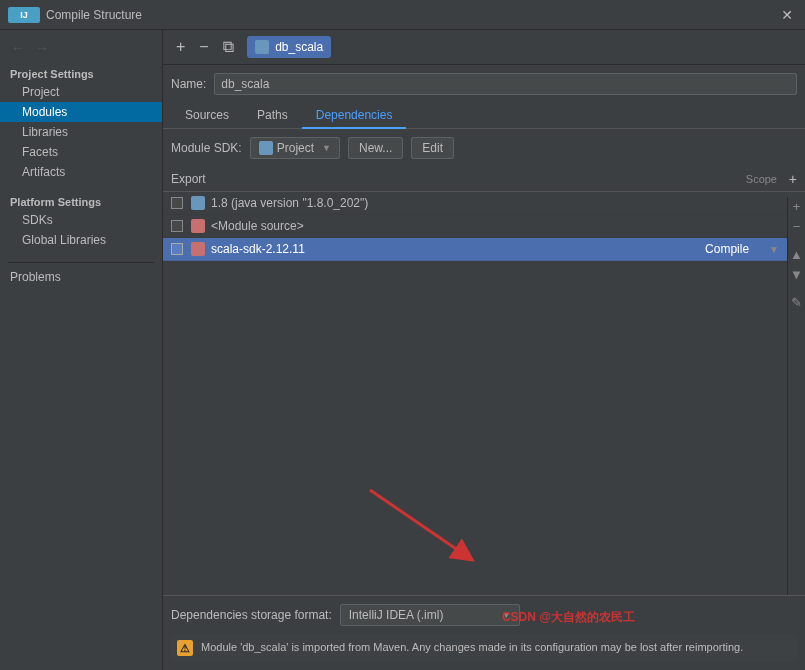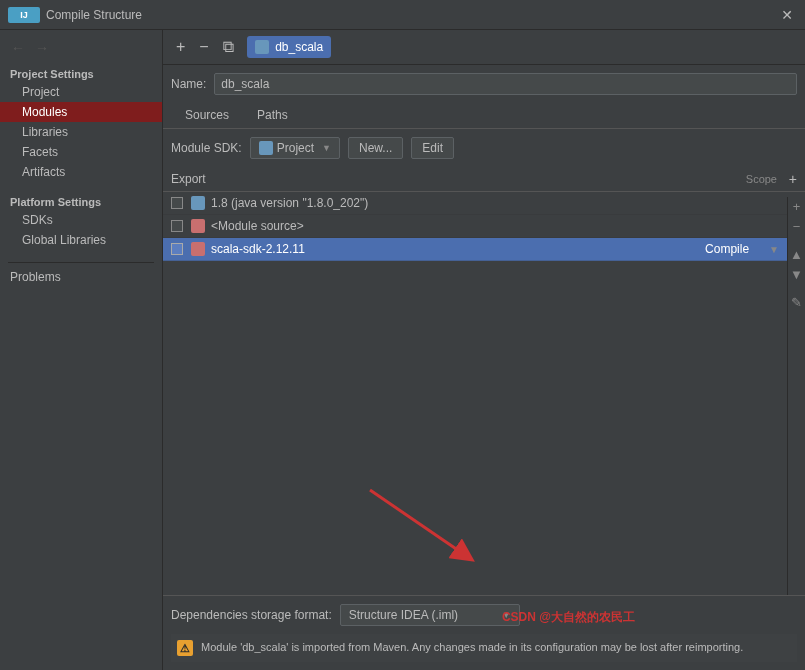--- a/index.html
+++ b/index.html
@@ -86,21 +86,21 @@
       text-transform: none;
     }
     .sidebar-item {
       padding: 3px 10px 3px 22px;
       cursor: pointer;
       color: #bbbbbb;
       font-size: 12px;
       border-radius: 0;
     }
     .sidebar-item.active {
-      background: #7f1d1d;
+      background: #0369a1;
       color: white;
     }
 
     
     .content-area {
       flex: 1;
       display: flex;
       flex-direction: column;
       background: #3c3f41;
       overflow: hidden;
@@ -425,20 +425,21 @@
     <div class="right-panel">
 
       <div class="name-row">
         <span class="name-label">Name:</span>
         <input class="name-input" type="text" value="db_scala" style="">
       </div>
 
       <div class="tabs-row">
         <div class="tab">Sources</div>
         <div class="tab">Paths</div>
+        <div class="tab active">Dependencies</div>
       </div>
 
       <div class="sdk-row">
         <span class="sdk-label">Module SDK:</span>
         <div class="sdk-dropdown">
           <div class="sdk-dropdown-icon"></div>
           <span>Project</span>
           <span class="dropdown-arrow">▼</span>
         </div>
         <button class="sdk-btn">New...</button>
@@ -499,21 +500,21 @@
           <span class="side-btn">▼</span>
           <span class="side-btn" style="margin-top:8px;">✎</span>
         </div>
 
       </div>
 
       <div class="bottom-section">
         <div class="storage-row">
           <span class="storage-label">Dependencies storage format:</span>
           <div class="storage-dropdown">
-            <span>Structure IDEA (.iml)</span>
+            <span>IntelliJ IDEA (.iml)</span>
             <span class="dropdown-arrow">▼</span>
           </div>
         </div>
         <div class="warning-row">
           <div class="warning-icon">⚠</div>
           <span class="warning-text">Module 'db_scala' is imported from Maven. Any changes made in its configuration may be lost after reimporting.</span>
         </div>
       </div>
 
     </div>

